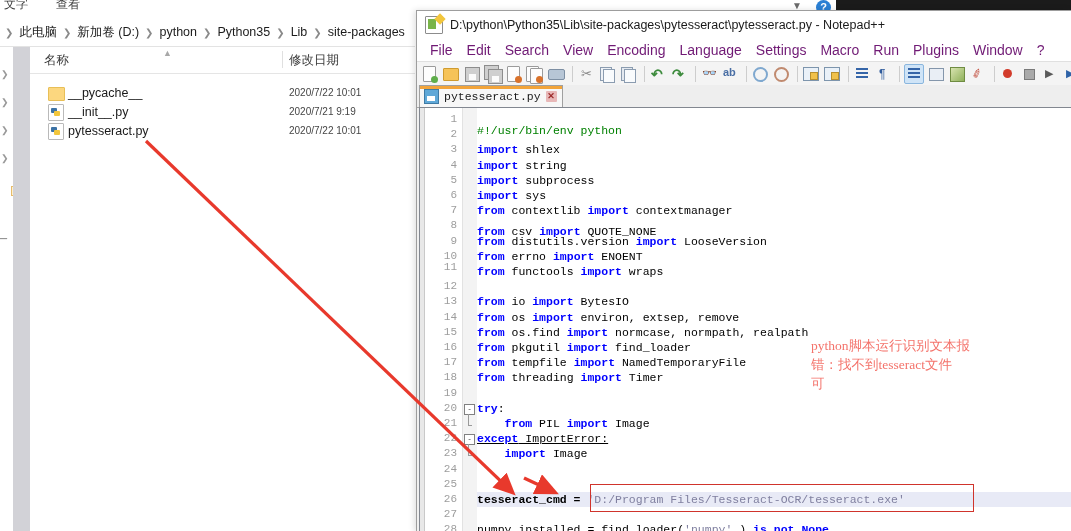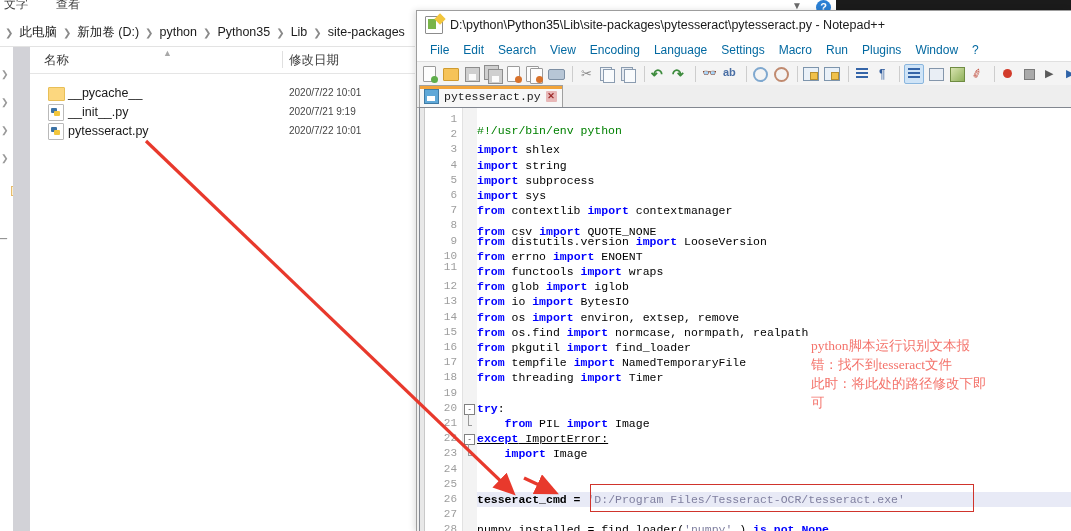--- a/index.html
+++ b/index.html
@@ -250,21 +250,21 @@
   }
 
   .npp-menubar {
     position: absolute; left: 0; top: 28px;
     width: 655px; height: 22px;
     background: #ffffff;
     display: flex; align-items: center;
     padding-left: 6px;
   }
   .npp-menu-item {
-    font-size: 12px; color: #0369a1;
+    font-size: 14px; color: #701a75;
     padding: 1px 7px;
     white-space: nowrap;
     cursor: default;
   }
 
   .npp-toolbar {
     position: absolute; left: 0; top: 50px;
     width: 655px; height: 24px;
     background: #f4f4f4;
     border-top: 1px solid #e0e0e0;
@@ -805,21 +805,20 @@
           <div class="cl" style="top: 19.2px;"></div>
           <div class="cl" style="top: 34.4px;"><span class="kw">import</span><span class="pl"> shlex</span></div>
           <div class="cl" style="top: 49.6px;"><span class="kw">import</span><span class="pl"> string</span></div>
           <div class="cl" style="top: 64.8px;"><span class="kw">import</span><span class="pl"> subprocess</span></div>
           <div class="cl" style="top: 80px;"><span class="kw">import</span><span class="pl"> sys</span></div>
           <div class="cl" style="top: 95.2px;"><span class="kw">from</span><span class="pl"> contextlib </span><span class="kw">import</span><span class="pl"> contextmanager</span></div>
           <div class="cl" style="top: 108px; margin-top: 8px;"><span class="kw">from</span><span class="pl"> csv </span><span class="kw">import</span><span class="pl"> QUOTE_NONE</span></div>
           <div class="cl" style="top: 125.6px;"><span class="kw">from</span><span class="pl"> distutils.version </span><span class="kw">import</span><span class="pl"> LooseVersion</span></div>
           <div class="cl" style="top: 140.8px;"><span class="kw">from</span><span class="pl"> errno </span><span class="kw">import</span><span class="pl"> ENOENT</span></div>
           <div class="cl" style="top: 156px;"><span class="kw">from</span><span class="pl"> functools </span><span class="kw">import</span><span class="pl"> wraps</span></div>
-          <div class="cl" style="top: 171.2px;"><span class="kw">from</span><span class="pl"> glob </span><span class="kw">import</span><span class="pl"> iglob</span></div>
           <div class="cl" style="top: 186.4px;"><span class="kw">from</span><span class="pl"> io </span><span class="kw">import</span><span class="pl"> BytesIO</span></div>
           <div class="cl" style="top: 201.6px;"><span class="kw">from</span><span class="pl"> os </span><span class="kw">import</span><span class="pl"> environ, extsep, remove</span></div>
           <div class="cl" style="top: 216.8px;"><span class="kw">from</span><span class="pl"> os.find </span><span class="kw">import</span><span class="pl"> normcase, normpath, realpath</span></div>
           <div class="cl" style="top: 232px;"><span class="kw">from</span><span class="pl"> pkgutil </span><span class="kw">import</span><span class="pl"> find_loader</span></div>
           <div class="cl" style="top: 247.2px;"><span class="kw">from</span><span class="pl"> tempfile </span><span class="kw">import</span><span class="pl"> NamedTemporaryFile</span></div>
           <div class="cl" style="top: 262.4px;"><span class="kw">from</span><span class="pl"> threading </span><span class="kw">import</span><span class="pl"> Timer</span></div>
           <div class="cl" style="top: 277.6px;"></div>
           <div class="cl" style="top: 292.8px;"><span class="kw">try</span><span class="pl">:</span></div>
           <div class="cl" style="top: 308px;"><span class="pl">    </span><span class="kw">from</span><span class="pl"> PIL </span><span class="kw">import</span><span class="pl"> Image</span></div>
           <div class="cl" style="top: 323.2px; text-decoration: underline;"><span class="kw">except</span><span class="pl"> ImportError:</span></div>
@@ -829,21 +828,21 @@
           <div class="hl-line" style="top: 384px;"></div>
           <div class="cl" style="top: 384px;"><span class="bld">tesseract_cmd = </span><span class="str">'D:/Program Files/Tesseract-OCR/tesseract.exe'</span></div>
           <div class="cl" style="top: 399.2px;"></div>
           <div class="cl" style="top: 414.4px;"><span class="pl">numpy_installed = find_loader(</span><span class="str">'numpy'</span><span class="pl"> ) </span><span class="kw">is not</span><span class="pl"> </span><span class="kw">None</span></div>
         </div>
     </div>
   </div>
 
   <div class="red-box" id="redbox" style="left: 590px; top: 484px; width: 382px; height: 26px;"></div>
 
-  <div class="annot" id="annot" style="left: 811px; top: 336px; color: rgb(244, 115, 107);"><div>python脚本运行识别文本报</div><div>错：找不到tesseract文件</div><div>此时：将此处的路径修改下即</div><div>可</div></div>
+  <div class="annot" id="annot" style="left: 811px; top: 336px; color: rgb(244, 115, 107);"><div>python脚本运行识别文本报</div><div>错：找不到tesseract文件</div><div>可</div></div>
 
   <svg id="overlay" viewBox="0 0 1071 531">
     <defs>
       <marker id="ah" markerWidth="7" markerHeight="7" refX="5.4" refY="3.2" orient="auto">
         <polygon points="0,0 7,3.2 0,6.4" fill="#e8392c"></polygon>
       </marker>
       <marker id="ah2" markerWidth="7" markerHeight="7" refX="5.4" refY="3.2" orient="auto">
         <polygon points="0,0 7,3.2 0,6.4" fill="#e8392c"></polygon>
       </marker>
     </defs>

